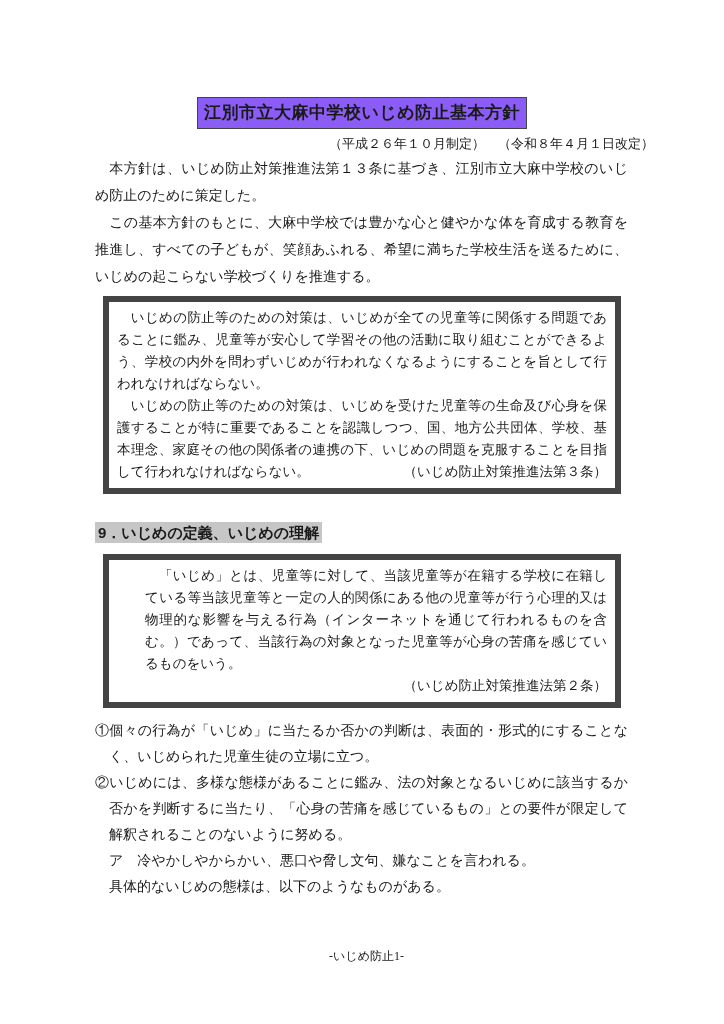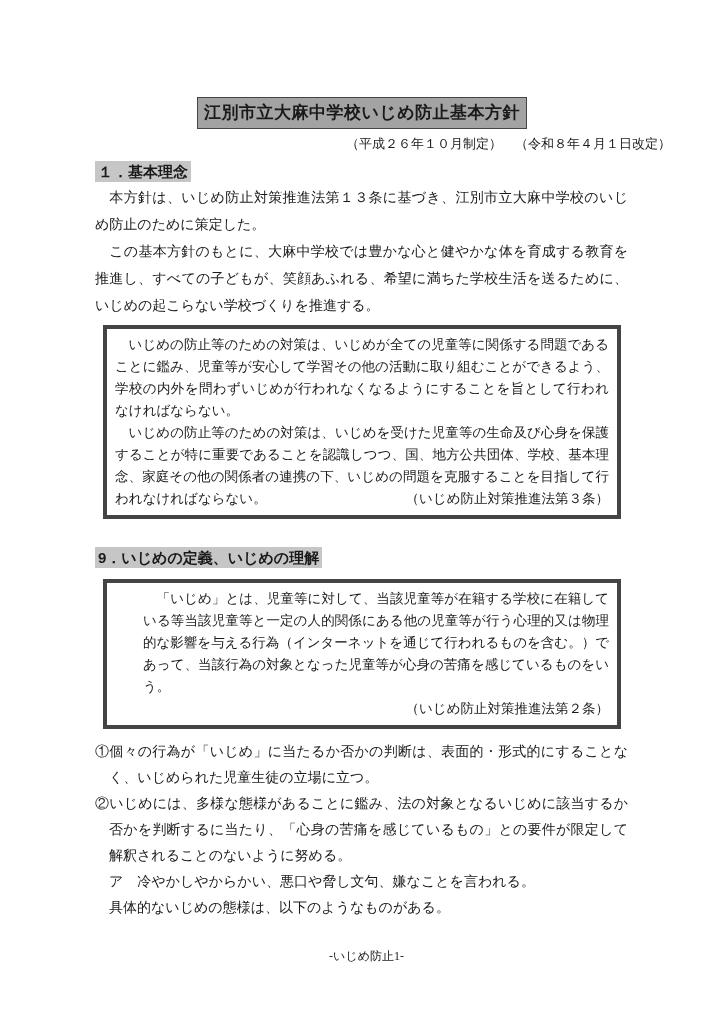--- a/index.html
+++ b/index.html
@@ -18,39 +18,39 @@
     display: inline-block;
     border: 1px solid #444;
     padding: 3px 6px 4px 6px;
     font-family: "Liberation Sans", sans-serif;
     font-weight: bold;
     font-size: 17px;
     letter-spacing: 0.5px;
   }
   .date-line {
     margin-top: 6px;
-    padding-right: 53px;
+    padding-right: 70px;
     text-align: right;
     font-family: "Liberation Sans", sans-serif;
     font-size: 13px;
   }
   .content { margin: 0 96px 0 95px; }
   .sec-heading { margin-top: 8px; line-height: 21px; }
   .sec-heading.second { margin-top: 28px; }
   .sec-heading .hl {
     font-family: "Liberation Sans", sans-serif;
     font-weight: bold;
     font-size: 15px;
     padding: 2px 3px;
   }
   .body-p { margin: 0; font-size: 14px; line-height: 27px; text-align: justify; }
   .body-p.first { margin-top: 2px; }
   .law-box {
     margin: 6px 7px 0 8px;
-    border: 4px solid #be185d;
+    border: 6px solid #be185d;
     padding: 5px 8px;
     font-size: 13.5px;
     line-height: 22px;
     text-align: justify;
   }
   .law-box.second { margin-top: 11px; padding-left: 36px; }
   .law-box p { margin: 0; }
   .citation-inline { text-align: right; margin-top: -22px; }
   .citation-line { text-align: right; }
   .hang {
@@ -69,30 +69,27 @@
     text-align: center;
     font-size: 12px;
   }
 </style>
 </head>
 <body>
 
 <div class="page">
 
   <div class="title-row">
-    <span class="doc-title" style="background: #a3a3a3; border-color: rgb(68, 68, 68); text-align: right;">江別市立大麻中学校いじめ防止基本方針</span>
+    <span class="doc-title" style="background: #8b5cf6; border-color: rgb(68, 68, 68); text-align: right;">江別市立大麻中学校いじめ防止基本方針</span>
   </div>
 
   <div class="date-line">（平成２６年１０月制定）　（令和８年４月１日改定）</div>
 
   <div class="content">
 
-    <div class="sec-heading">
-      <span class="hl" style="background: rgb(198, 198, 198);">１．基本理念</span>
-    </div>
 
     <p class="body-p first">　本方針は、いじめ防止対策推進法第１３条に基づき、江別市立大麻中学校のいじめ防止のために策定した。</p>
     <p class="body-p">　この基本方針のもとに、大麻中学校では豊かな心と健やかな体を育成する教育を推進し、すべての子どもが、笑顔あふれる、希望に満ちた学校生活を送るために、いじめの起こらない学校づくりを推進する。</p>
 
     <div class="law-box" style="border-color: rgb(68, 68, 68);">
       <p>　いじめの防止等のための対策は、いじめが全ての児童等に関係する問題であることに鑑み、児童等が安心して学習その他の活動に取り組むことができるよう、学校の内外を問わずいじめが行われなくなるようにすることを旨として行われなければならない。</p>
       <p>　いじめの防止等のための対策は、いじめを受けた児童等の生命及び心身を保護することが特に重要であることを認識しつつ、国、地方公共団体、学校、基本理念、家庭その他の関係者の連携の下、いじめの問題を克服することを目指して行われなければならない。</p>
       <div class="citation-inline">（いじめ防止対策推進法第３条）</div>
     </div>
 

